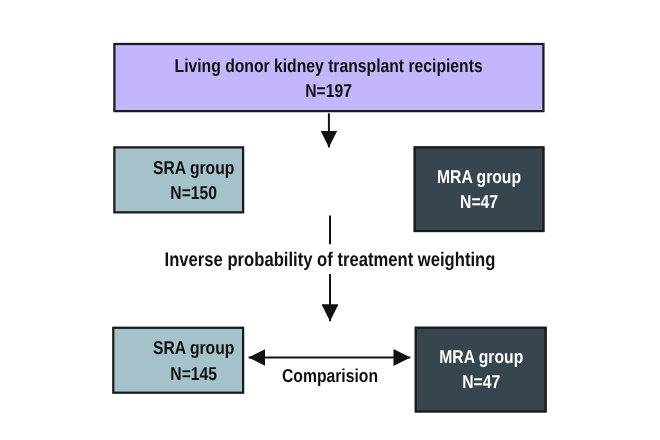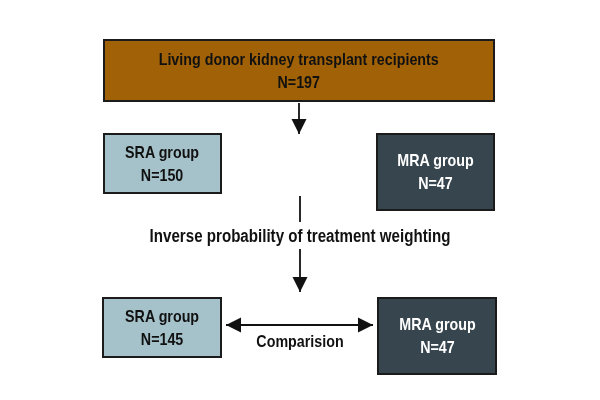--- a/index.html
+++ b/index.html
@@ -39,35 +39,35 @@
     transform: scaleX(0.84);
     transform-origin: center;
     font-weight: bold;
     font-size: 17px;
     line-height: 23px;
     white-space: nowrap;
   }
   .box-top {
     left: 103px; top: 39px;
     width: 392px; height: 63px;
-    background: #a16207;
+    background: #c4b5fd;
   }
   .box-sra {
     background: var(--sra-fill, #a5c2ca);
     color: var(--text-dark, #111111);
     width: 119px; height: 61px;
   }
   .box-mra {
     background: var(--mra-fill, #36454e);
     color: var(--text-light, #ffffff);
     width: 119px; height: 78px;
   }
   .row1 { top: 133px; }
   .row2 { top: 297px; }
-  .col-left  { left: 103px; }
+  .col-left  { left: 103px; justify-content: flex-end; }
   .col-right { left: 376px; }
   .row2.col-left  { left: 102px; width: 120px; }
   .row2.col-right { left: 377px; width: 120px; }
   .free-label {
     position: absolute;
     left: 0; right: 0;
     text-align: center;
     font-weight: bold;
     transform: scaleX(0.84);
     transform-origin: center;

